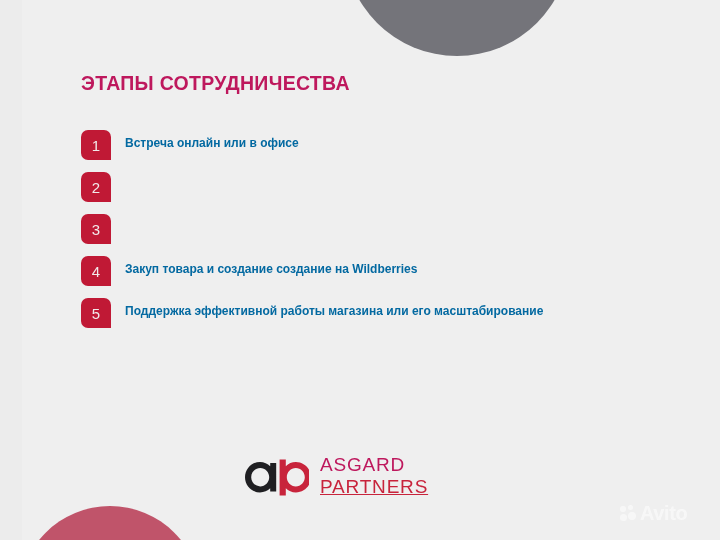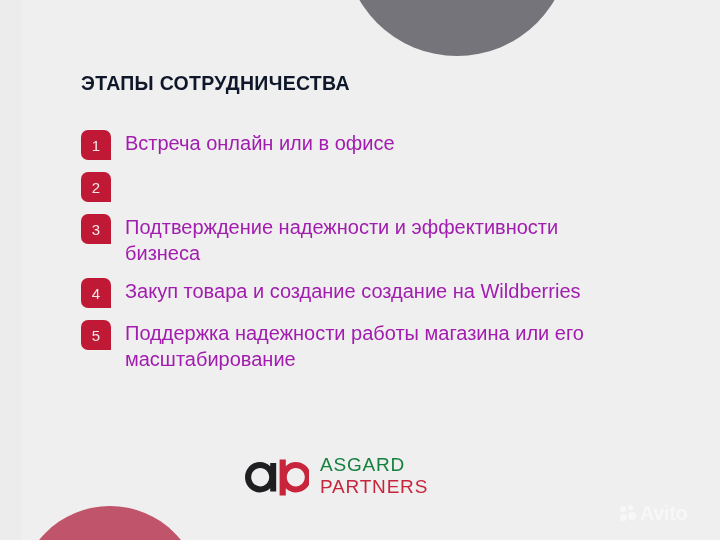--- a/index.html
+++ b/index.html
@@ -50,21 +50,21 @@
     background: #c0546a;
   }
 
   .title {
     position: absolute;
     left: 81px;
     top: 72px;
     font-size: 19.5px;
     font-weight: bold;
     letter-spacing: 0.3px;
-    color: #0f172a;
+    color: #be185d;
     white-space: nowrap;
   }
 
   .steps {
     position: absolute;
     left: 81px;
     top: 129px;
     width: 510px;
   }
   .step {
@@ -82,24 +82,25 @@
     font-size: 15px;
     font-weight: normal;
     display: flex;
     align-items: center;
     justify-content: center;
     margin-top: 1px;
   }
   .step-text {
     flex: 1 1 auto;
     margin-left: 14px;
-    font-size: 20px;
+    font-size: 12px;
     line-height: 26px;
-    color: #a21caf;
+    color: #0369a1;
     margin-top: 1px;
+    font-weight: bold;
   }
 
   
   .logo {
     position: absolute;
     left: 243px;
     top: 455px;
     display: flex;
     align-items: center;
   }
@@ -108,27 +109,28 @@
     height: 40px;
     flex: 0 0 auto;
   }
   .logo-words {
     margin-left: 11px;
     line-height: 1;
   }
   .logo-line1 {
     font-size: 19px;
     letter-spacing: 0.8px;
-    color: #15803d;
+    color: #be185d;
   }
   .logo-line2 {
     font-size: 19px;
     letter-spacing: 0.8px;
     color: #c8243c;
     margin-top: 3px;
+    text-decoration: underline;
   }
 
   
   .watermark {
     position: absolute;
     left: 620px;
     top: 502px;
     display: flex;
     align-items: center;
     opacity: 0.55;
@@ -175,31 +177,30 @@
       <div class="step-badge">1</div>
       <div class="step-text">Встреча онлайн или в офисе</div>
     </div>
 
     <div class="step">
       <div class="step-badge">2</div>
     </div>
 
     <div class="step">
       <div class="step-badge">3</div>
-      <div class="step-text">Подтверждение надежности и эффективности бизнеса</div>
     </div>
 
     <div class="step">
       <div class="step-badge">4</div>
       <div class="step-text">Закуп товара и создание создание на Wildberries</div>
     </div>
 
     <div class="step">
       <div class="step-badge">5</div>
-      <div class="step-text">Поддержка надежности работы магазина или его масштабирование</div>
+      <div class="step-text">Поддержка эффективной работы магазина или его масштабирование</div>
     </div>
 
   </div>
 
   <div class="logo">
     <svg class="logo-mark" viewBox="0 0 66 40">
       <path d="M17 6 C8.7 6 2 12.9 2 21.3 C2 29.6 8.7 36.4 17 36.4 C21.1 36.4 24.6 34.8 27.2 32.3 L27.2 35.6 L33.2 35.6 L33.2 7 L27.2 7 L27.2 10.3 C24.6 7.7 21.1 6 17 6 Z M17.2 12 C22.2 12 26.2 16.2 26.2 21.2 C26.2 26.2 22.2 30.4 17.2 30.4 C12.2 30.4 8.2 26.2 8.2 21.2 C8.2 16.2 12.2 12 17.2 12 Z" fill="#1f1f22"></path>
       <path d="M36.6 3.5 L36.6 39.5 L42.8 39.5 L42.8 32.2 C45.3 34.8 48.9 36.4 52.9 36.4 C61.2 36.4 68 29.6 68 21.2 C68 12.9 61.2 6 52.9 6 C48.9 6 45.3 7.6 42.8 10.2 L42.8 3.5 Z M52.8 12 C57.8 12 61.8 16.2 61.8 21.2 C61.8 26.2 57.8 30.4 52.8 30.4 C47.8 30.4 43.8 26.2 43.8 21.2 C43.8 16.2 47.8 12 52.8 12 Z" fill="#c8243c"></path>
     </svg>
     <div class="logo-words">

